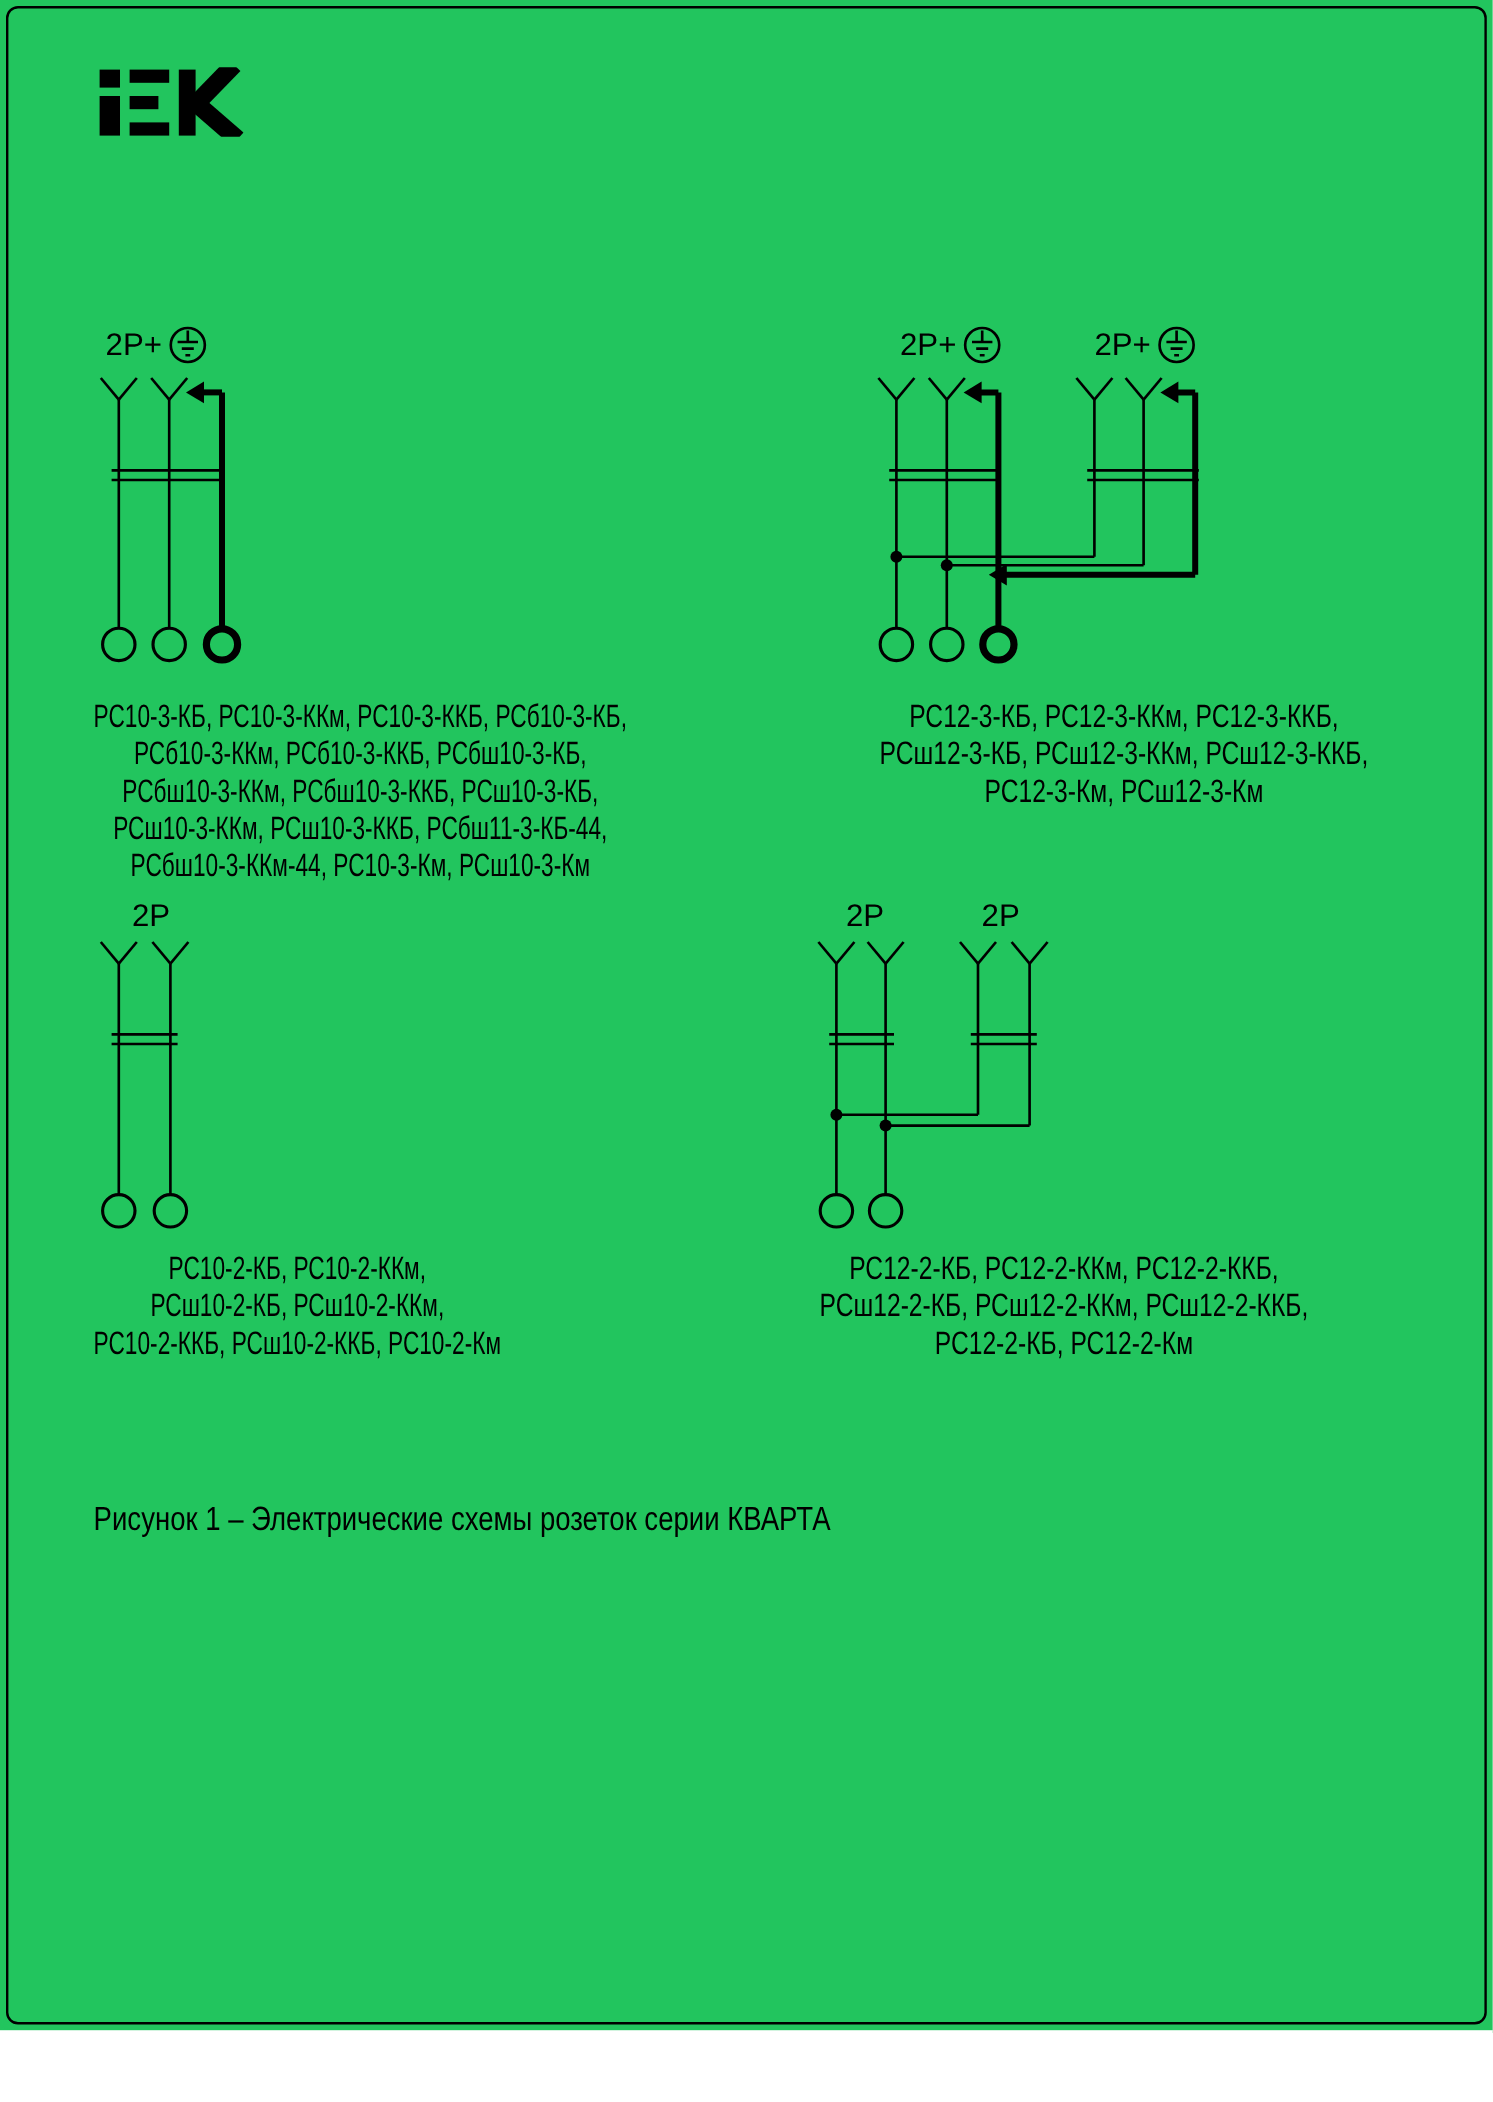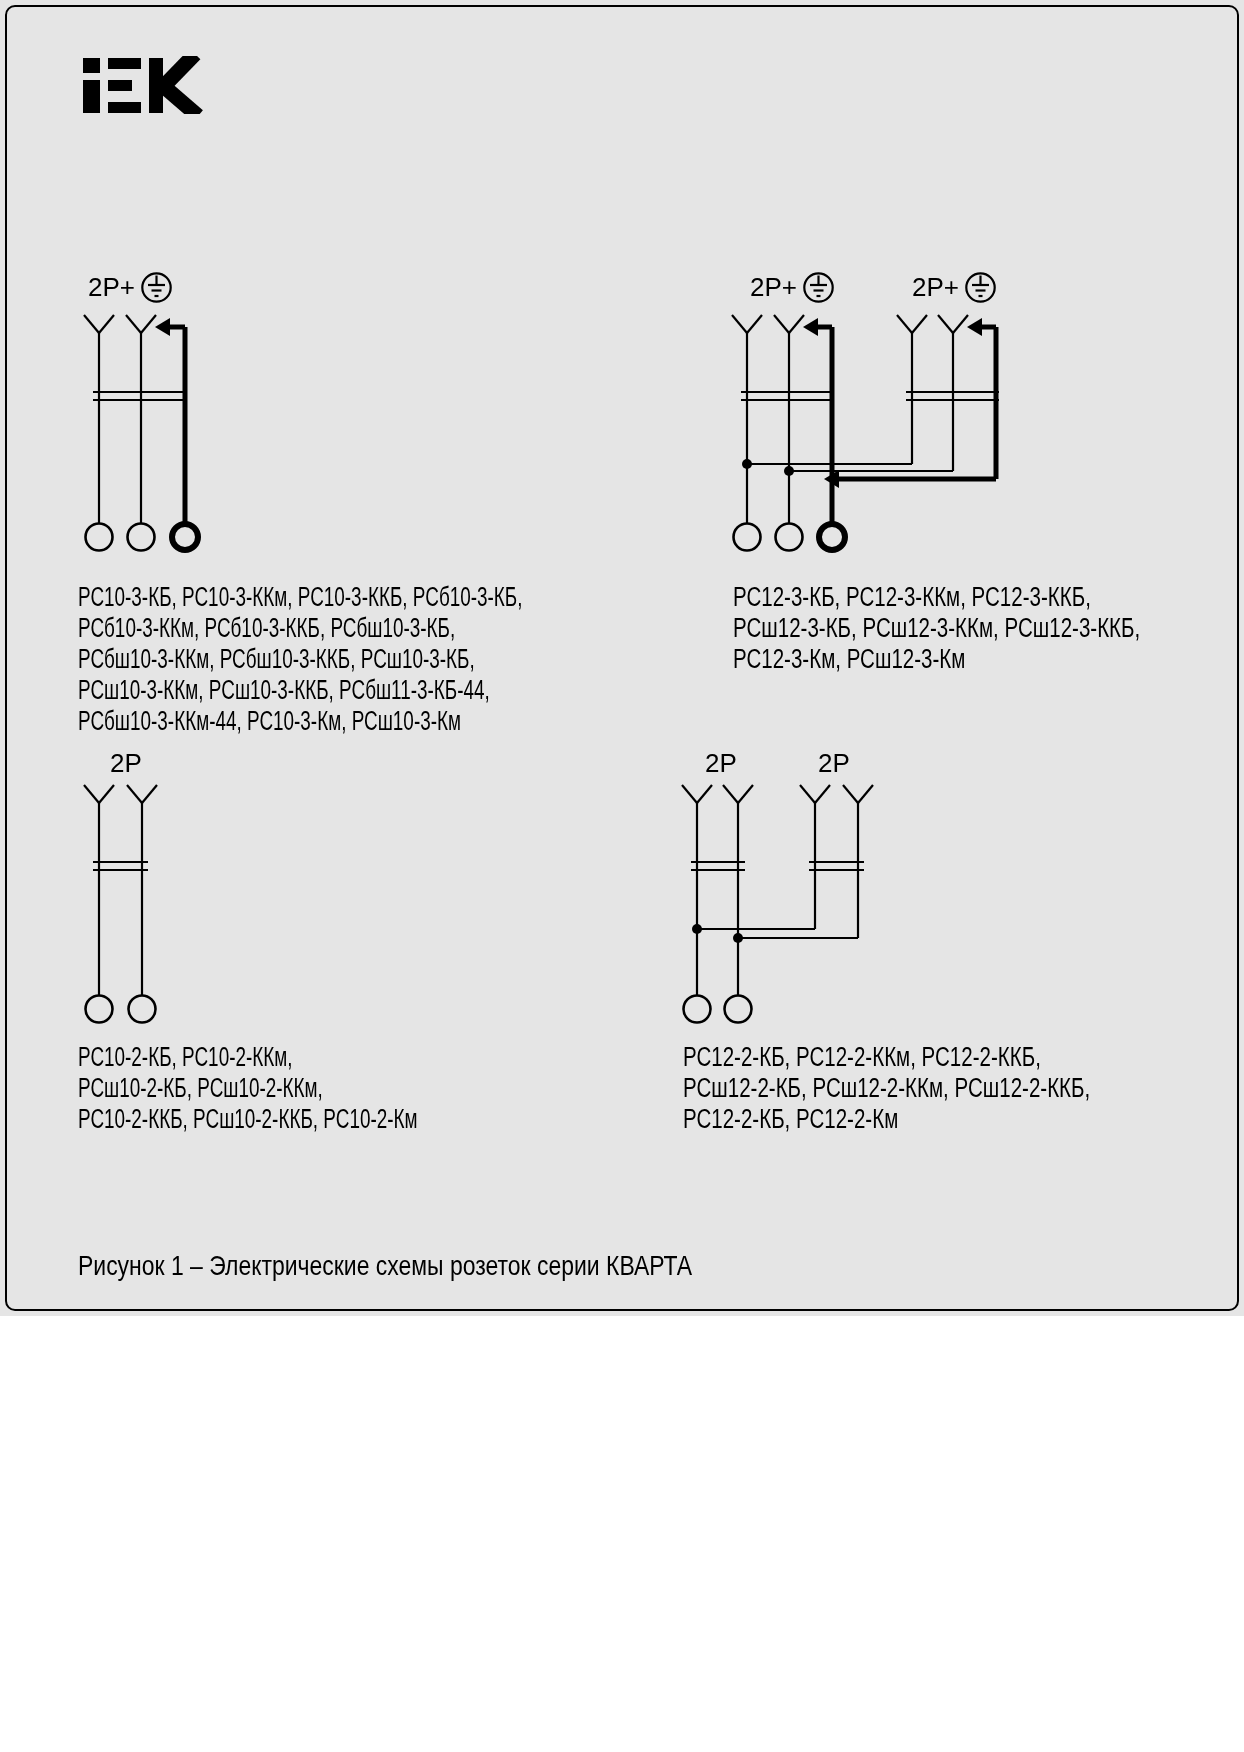--- a/index.html
+++ b/index.html
@@ -1,18 +1,18 @@
 <!DOCTYPE html>
 <html><head>
 <meta charset="utf-8">
 <style>
   html,body { margin:0; padding:0; background:#ffffff; }
   .page {
-    position:relative; width:1244px; height:1316px; background:#e5e5e5;
-    color:#000; font-family:"Liberation Sans", sans-serif; overflow:hidden;
+    position:relative; width:1244px; height:1692px; background:#22c55e;
+    color:#000; font-family:"Liberation Sans", sans-serif; overflow:hidden;text-align:center;
   }
   .frame {
     position:absolute; inset:5px; border:2px solid #000; border-radius:10px;
     pointer-events:none;
   }
   .abs { position:absolute; }
   .pole-label {
     display:flex; align-items:center; gap:5px; height:34px;
     font-size:26px; letter-spacing:0; white-space:nowrap;
   }

